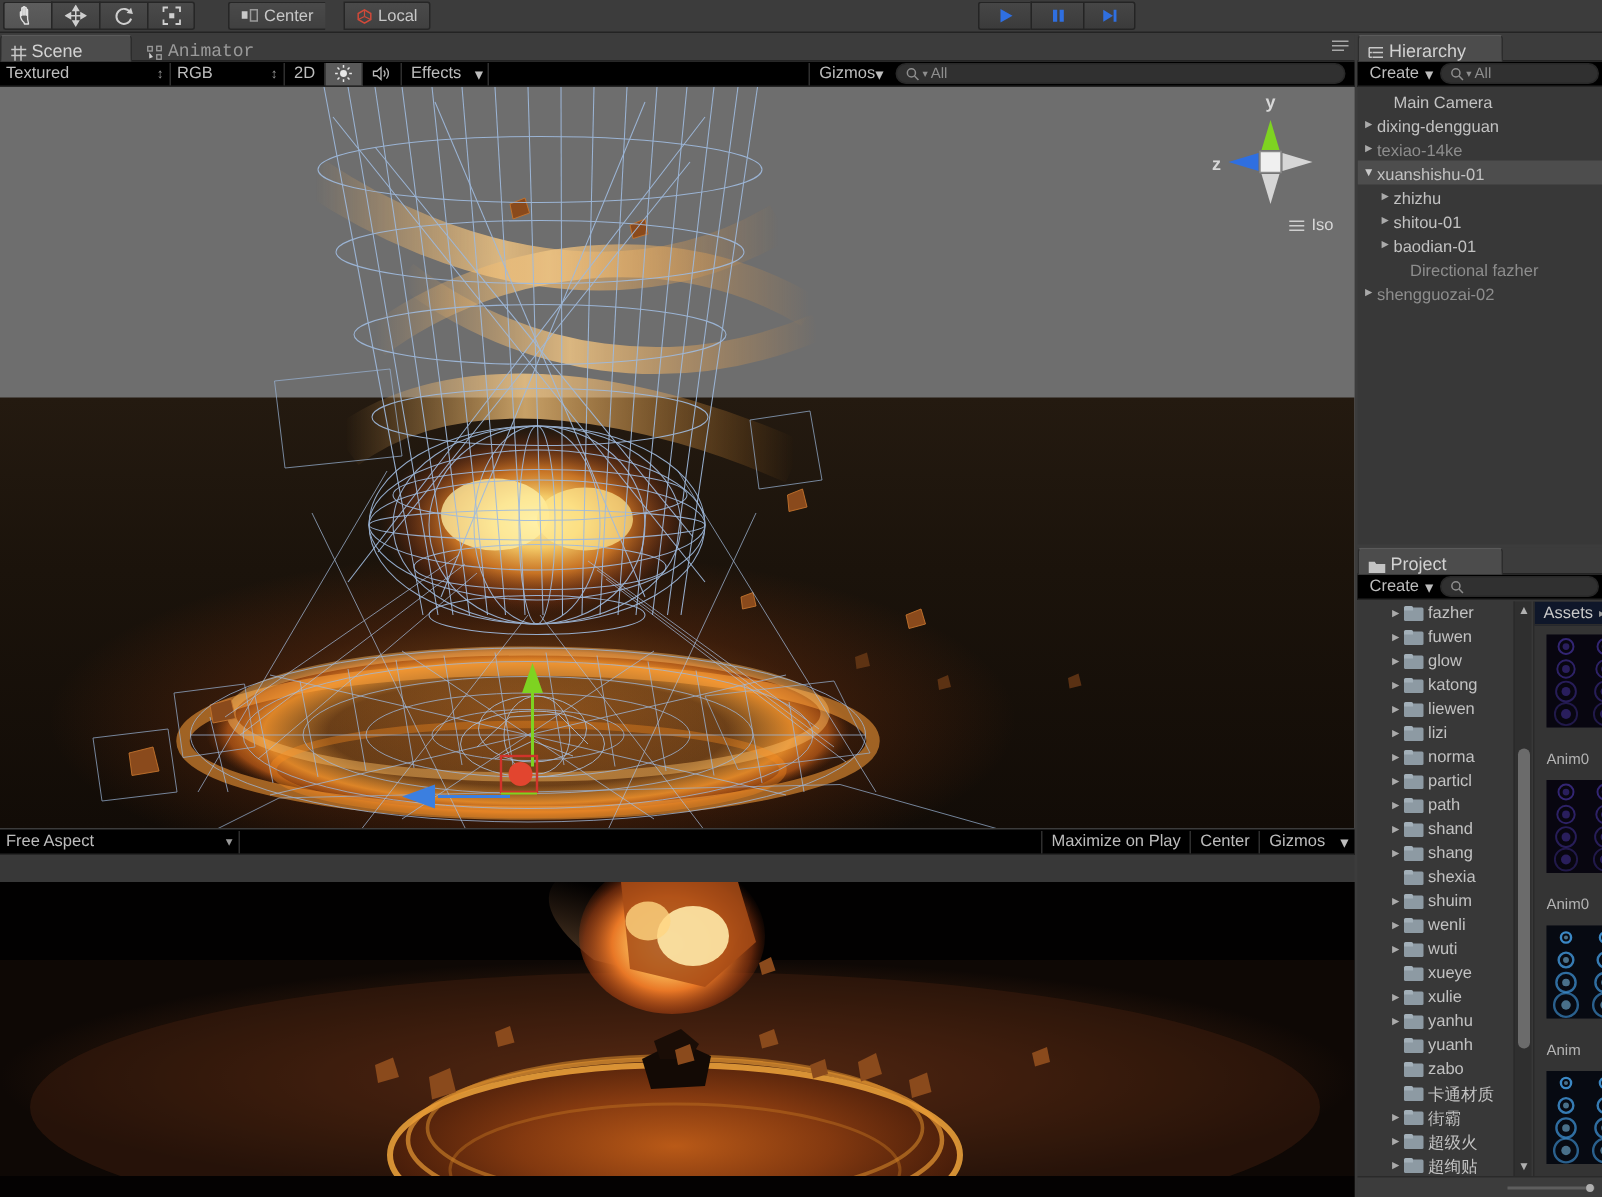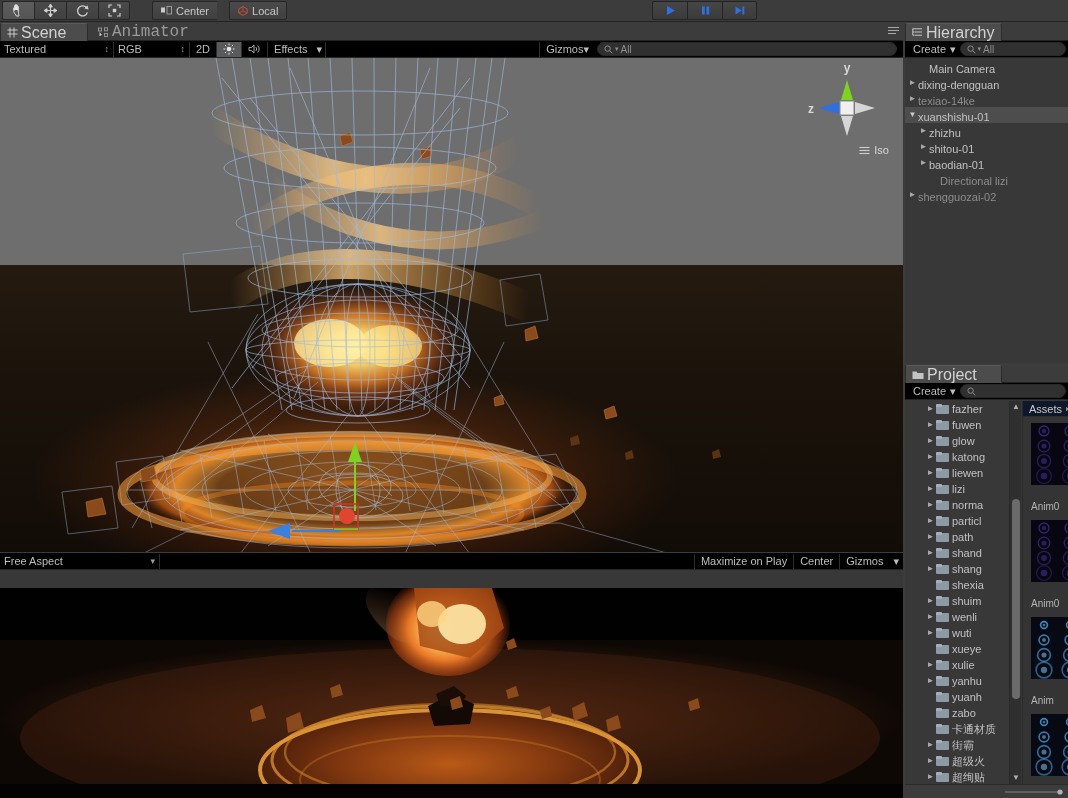--- a/index.html
+++ b/index.html
@@ -60,23 +60,23 @@
 
   
   .panel{ position:absolute; background:#383838; }
   .tabstrip{
     height:18px; background:#3c3c3c;
     border-bottom:1px solid #232323;
     position:relative;
   }
   .tab{
     position:absolute; top:0; height:18px;
-    display:flex; align-items:center; gap:3px;
+    display:flex; align-items:flex-end; gap:3px;
     padding:0 10px 0 6px;
-    color:#b7b7b7; font-size:16px; white-space:nowrap;
+    color:#b7b7b7; font-size:12px; white-space:nowrap;
   }
   .tab.active{
     background:#4c4c4c;
     border-top:1px solid #5a5a5a;
     border-left:1px solid #2c2c2c;
     border-right:1px solid #2c2c2c;
     border-radius:3px 3px 0 0;
     color:#d2d2d2;
   }
   .tab.inactive{ background:transparent; color:#9a9a9a;font-family:Liberation Mono, monospace; }
@@ -750,21 +750,21 @@
           <span>shitou-01</span>
         </div>
         <div class="trow">
           <span style="flex: 0 0 13px;"></span>
           <span class="arrow">►</span>
           <span>baodian-01</span>
         </div>
         <div class="trow dim">
           <span style="flex: 0 0 24px;"></span>
           <span class="arrow"></span>
-          <span>Directional lizi</span>
+          <span>Directional fazher</span>
         </div>
         <div class="trow dim">
           <span style="flex: 0 0 2px;"></span>
           <span class="arrow">►</span>
           <span>shengguozai-02</span>
         </div>
       </div>
   </div>
 
   <div class="panel" id="project">

